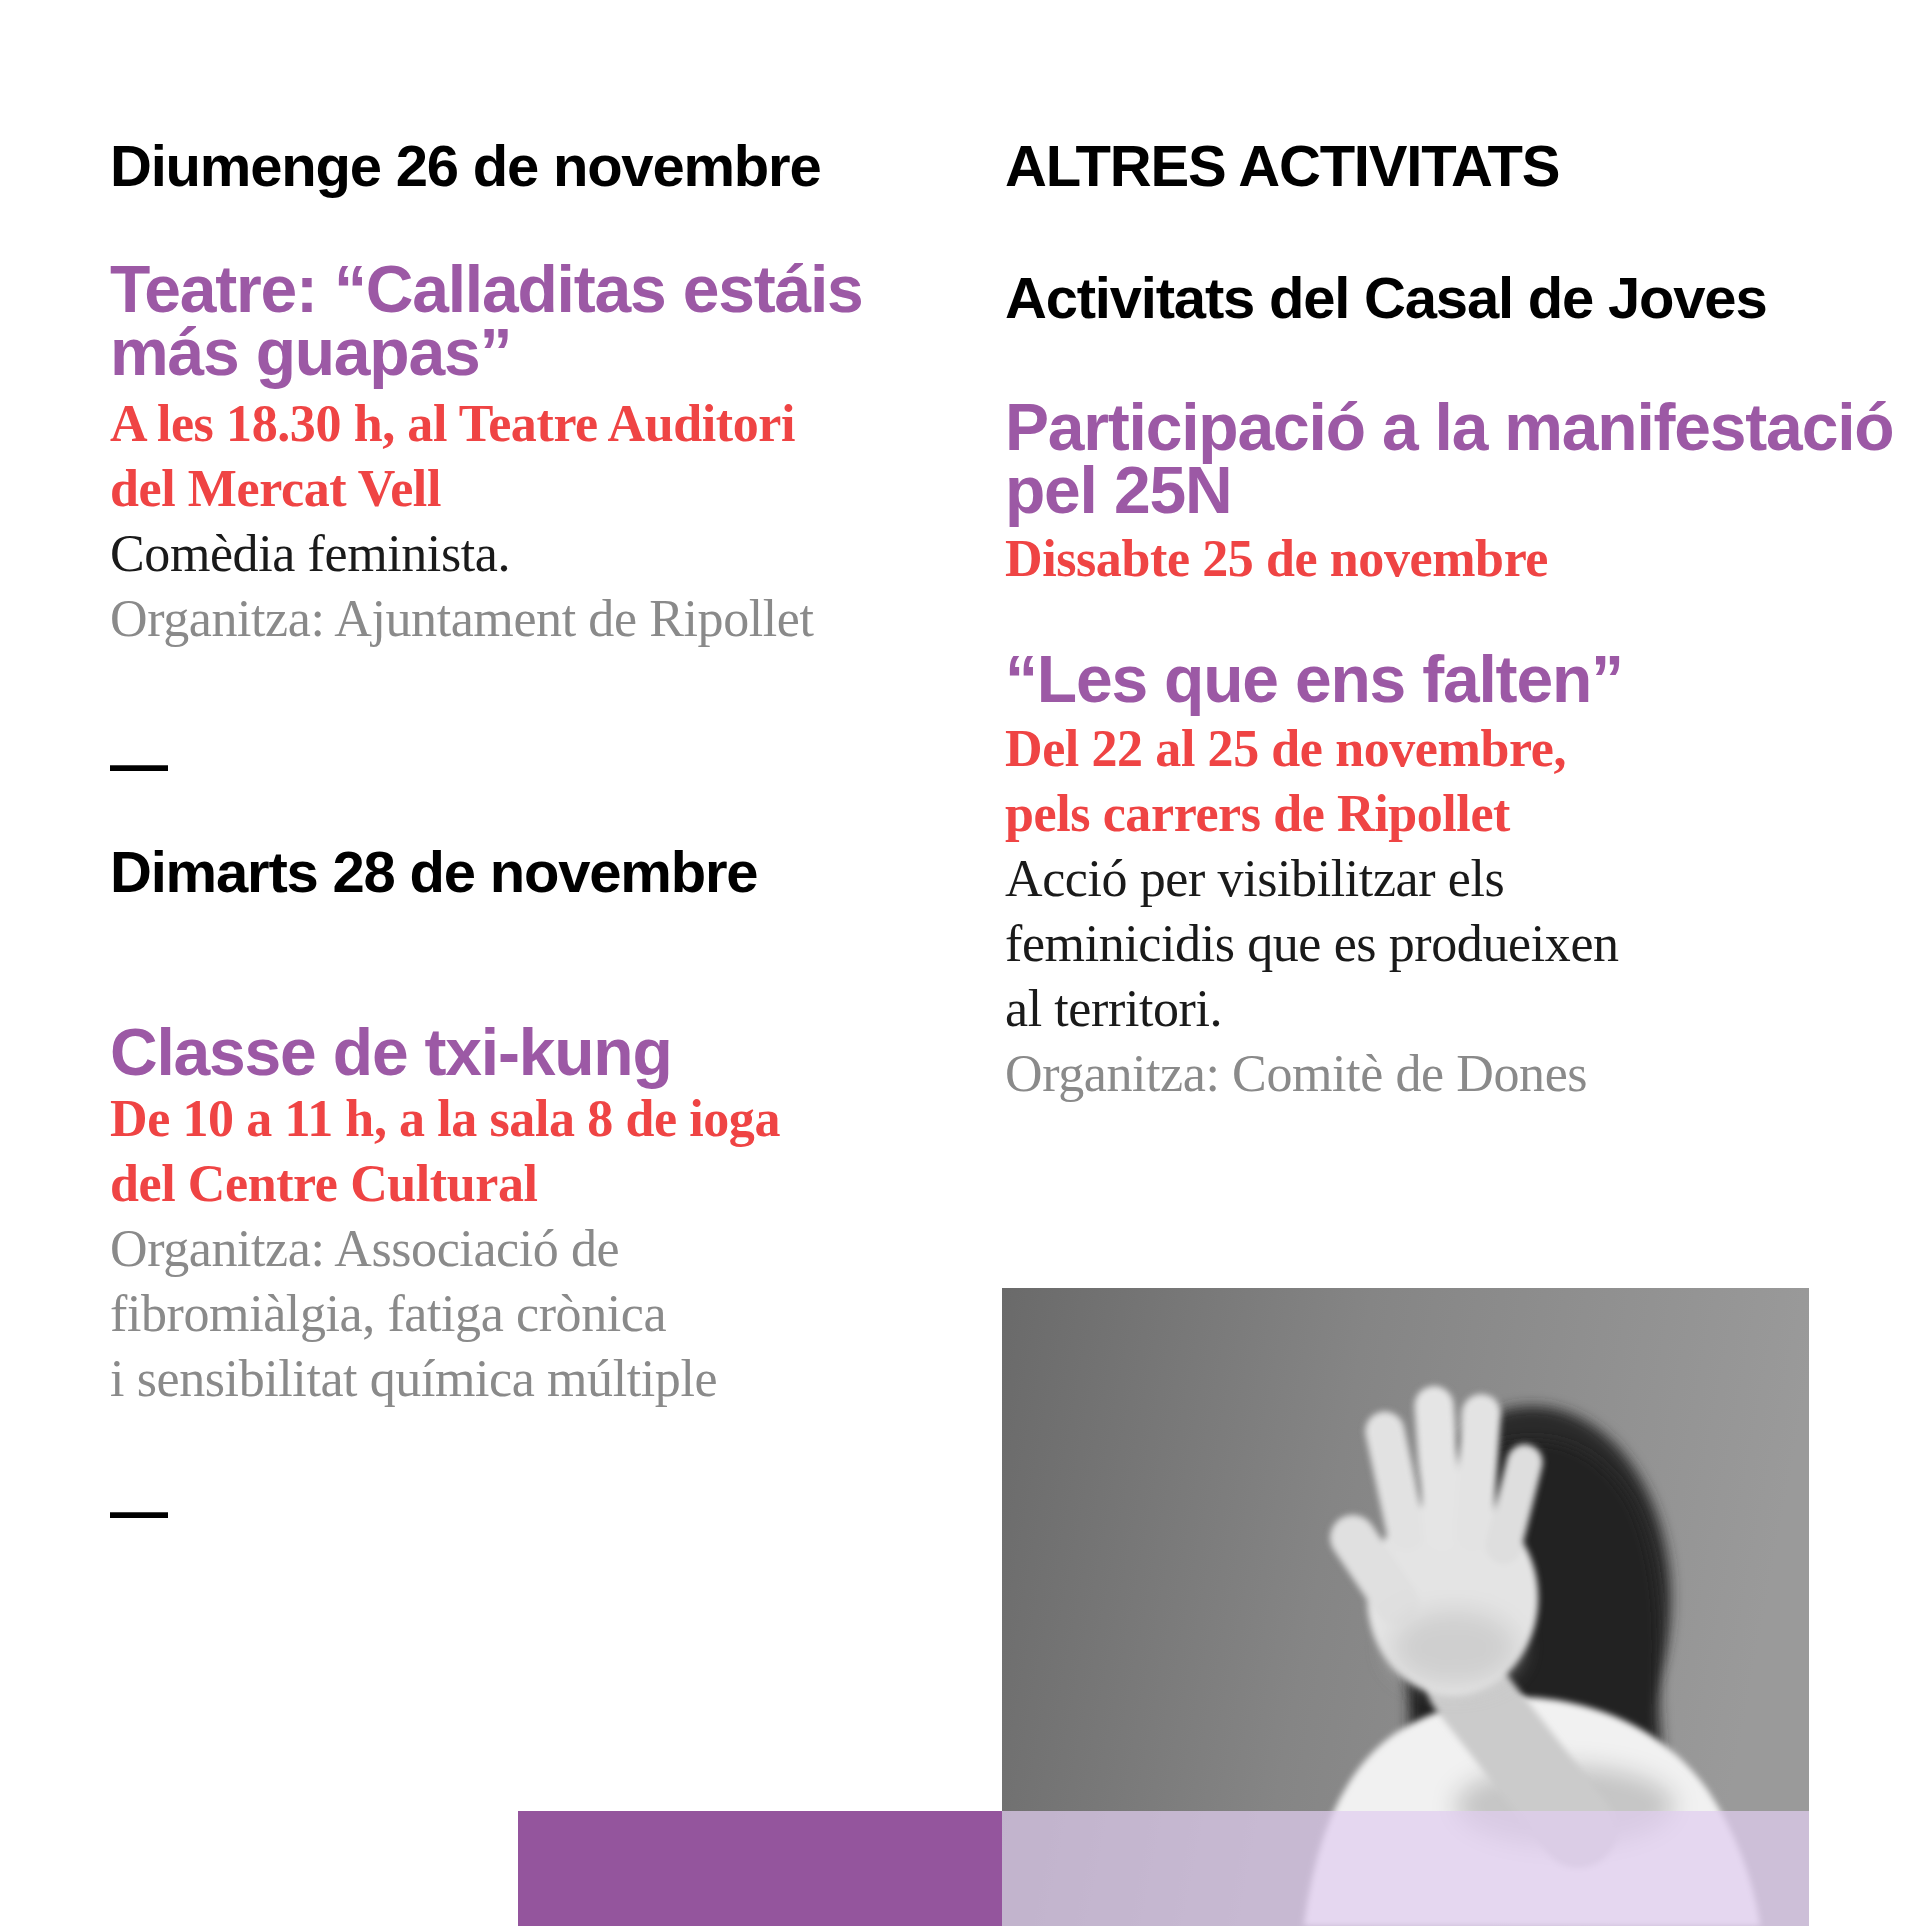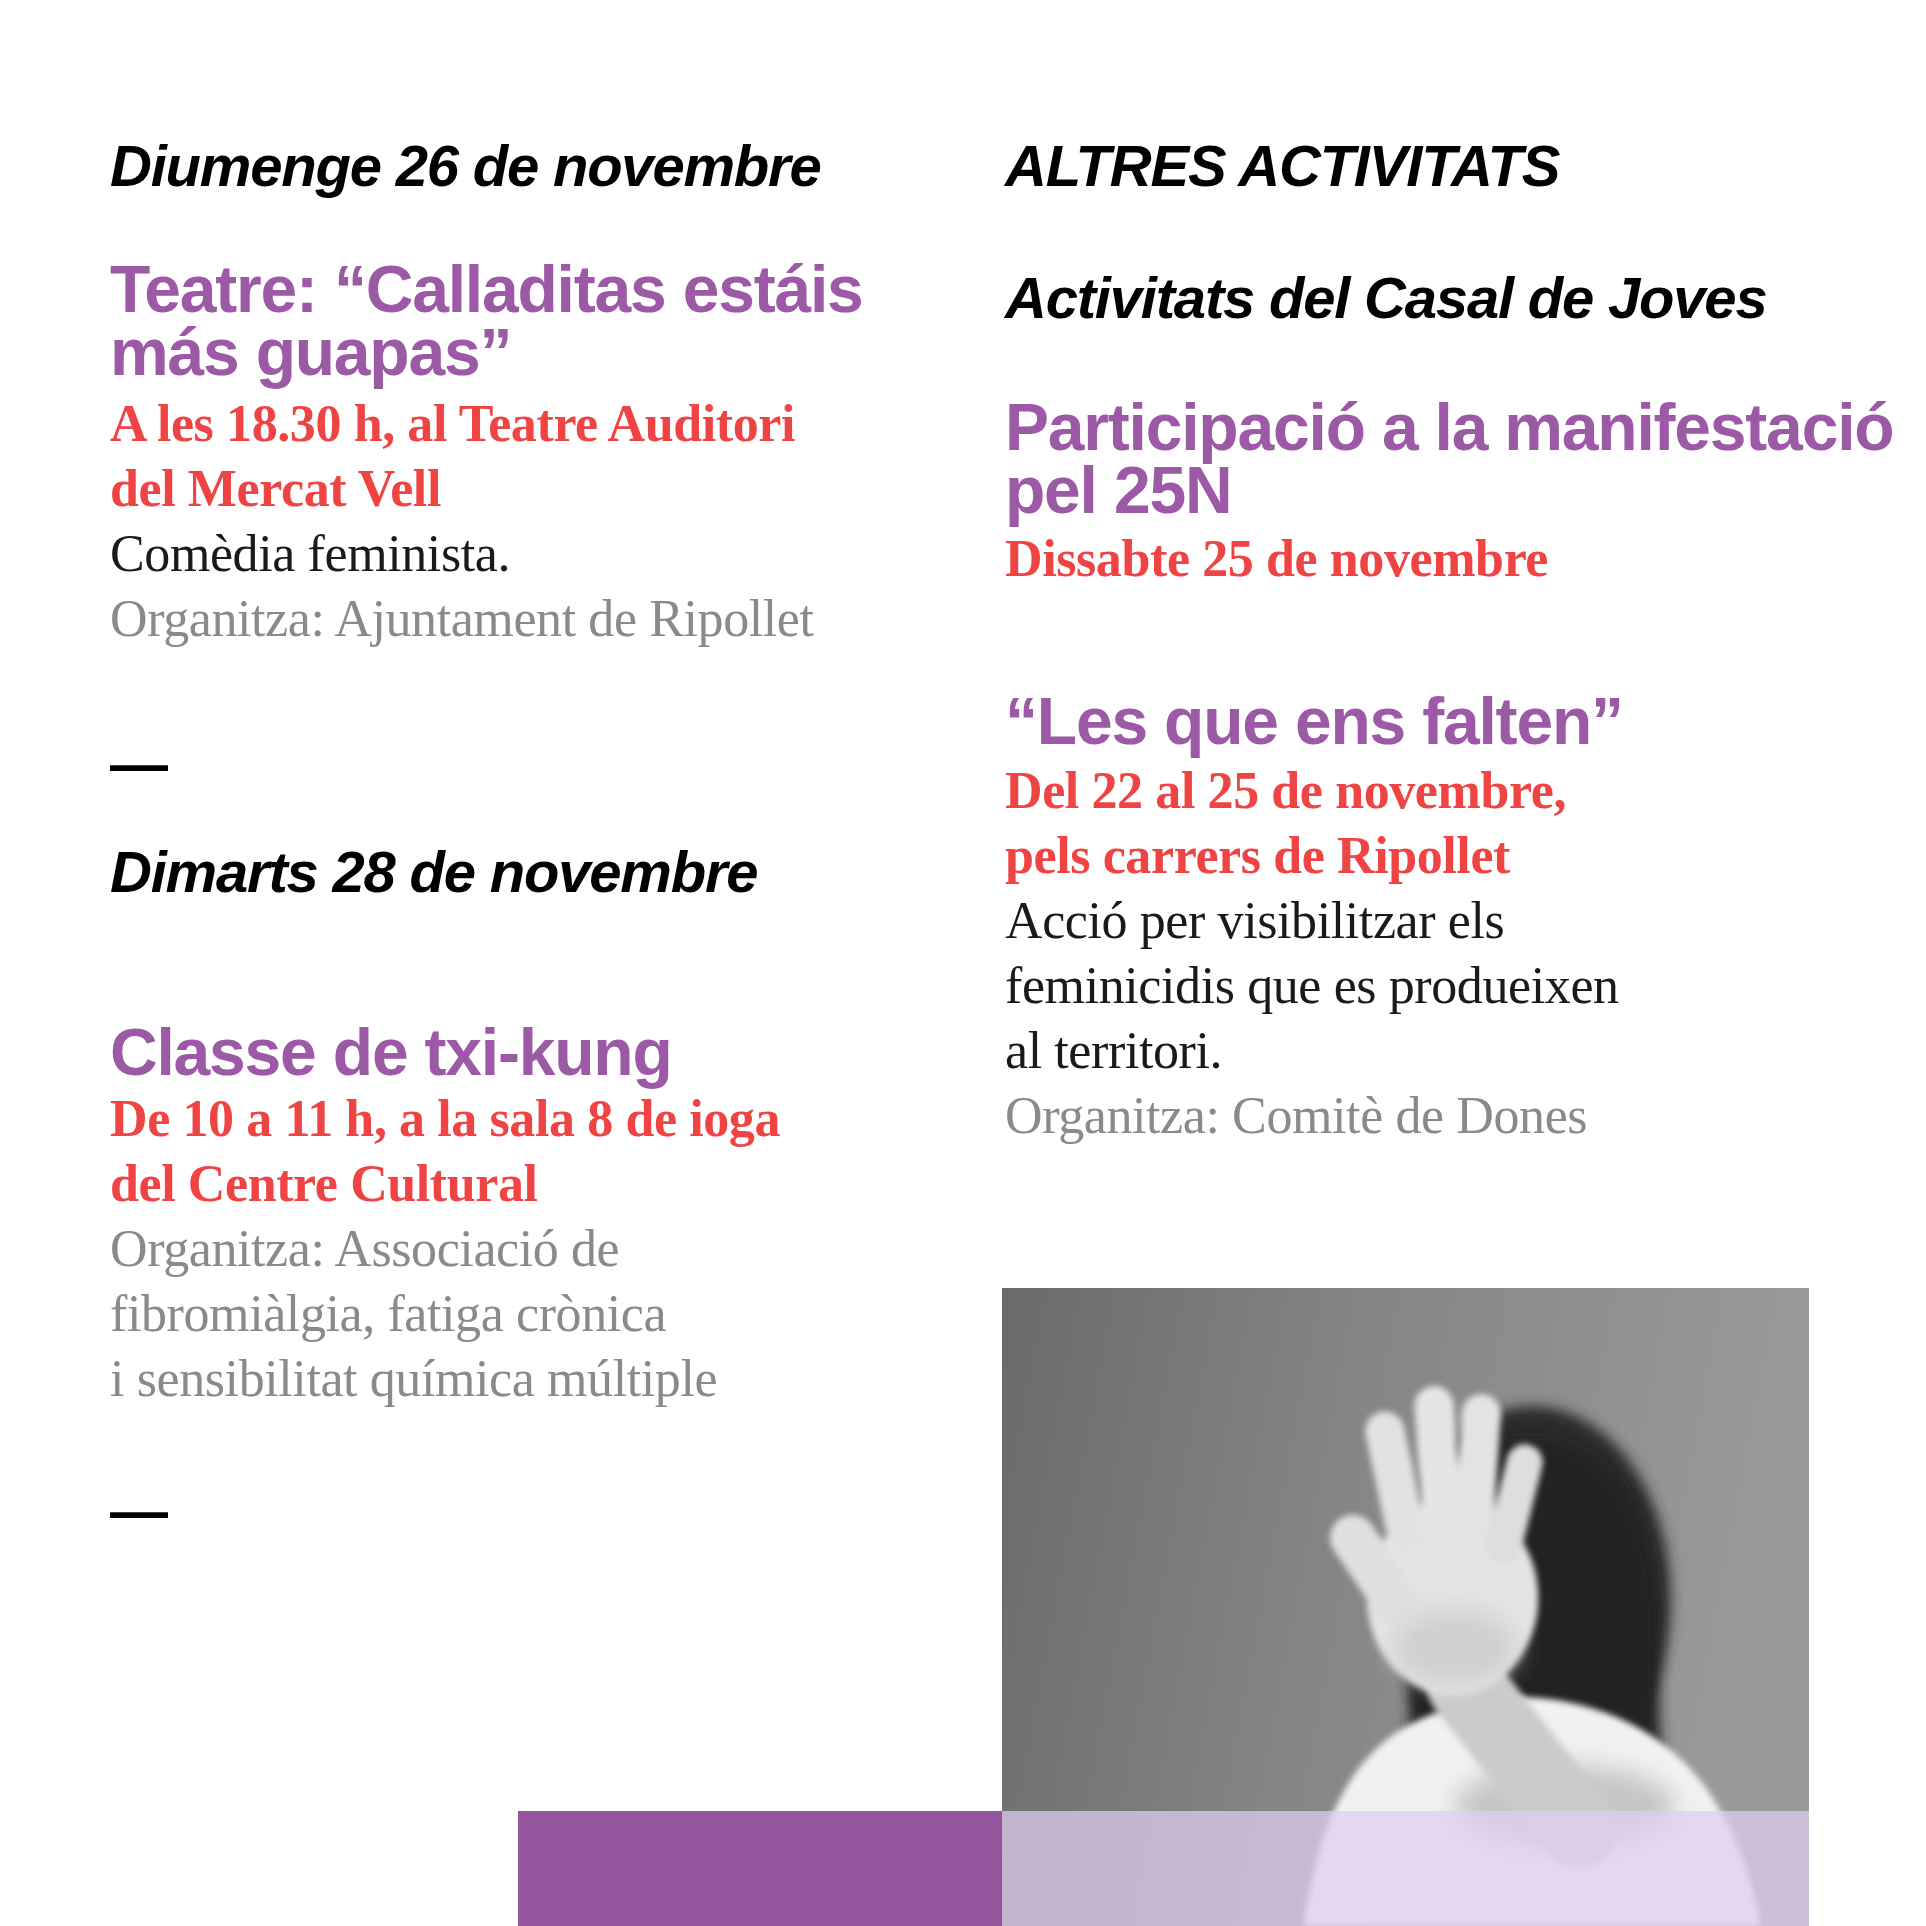--- a/index.html
+++ b/index.html
@@ -10,21 +10,20 @@
   }
   .page{position:absolute;inset:0;}
   .col{position:absolute;top:135px;}
   .col-left{left:110px;width:877px;}
   .col-right{left:1005px;width:921px;}
   .line{white-space:nowrap;}
   .h-sans{
     margin:0;font-family:"Liberation Sans",sans-serif;font-weight:700;
     font-size:58px;line-height:61px;letter-spacing:-1.2px;
     color:var(--heading-black,#000);
-    font-style:italic;
   }
   .title-purple{
     font-family:"Liberation Sans",sans-serif;font-weight:700;
     font-size:66px;line-height:63px;letter-spacing:-1.2px;
     color:var(--accent-purple,#9c59a5);
   }
   .serif{
     font-family:"Liberation Serif","DejaVu Serif",serif;
     font-size:52px;line-height:65px;letter-spacing:-0.4px;
     color:var(--serif-black,#1a1a1a);
@@ -98,21 +97,21 @@
 
     <div class="title-purple" style="margin-top:68px;">
       <div class="line">Participació a la manifestació</div>
       <div class="line">pel 25N</div>
     </div>
 
     <div class="serif" style="margin-top:4.1px;">
       <div class="line bold">Dissabte 25 de novembre</div>
     </div>
 
-    <div class="title-purple" style="margin-top:99px;">
+    <div class="title-purple" style="margin-top:57px;">
       <div class="line"> “Les que ens falten”</div>
     </div>
 
     <div class="serif" style="margin-top:4.9px;">
       <div class="line bold">Del 22 al 25 de novembre,</div>
       <div class="line bold">pels carrers de Ripollet</div>
       <div class="line">Acció per visibilitzar els</div>
       <div class="line">feminicidis que es produeixen</div>
       <div class="line">al territori.</div>
       <div class="line gray">Organitza: Comitè de Dones</div>

